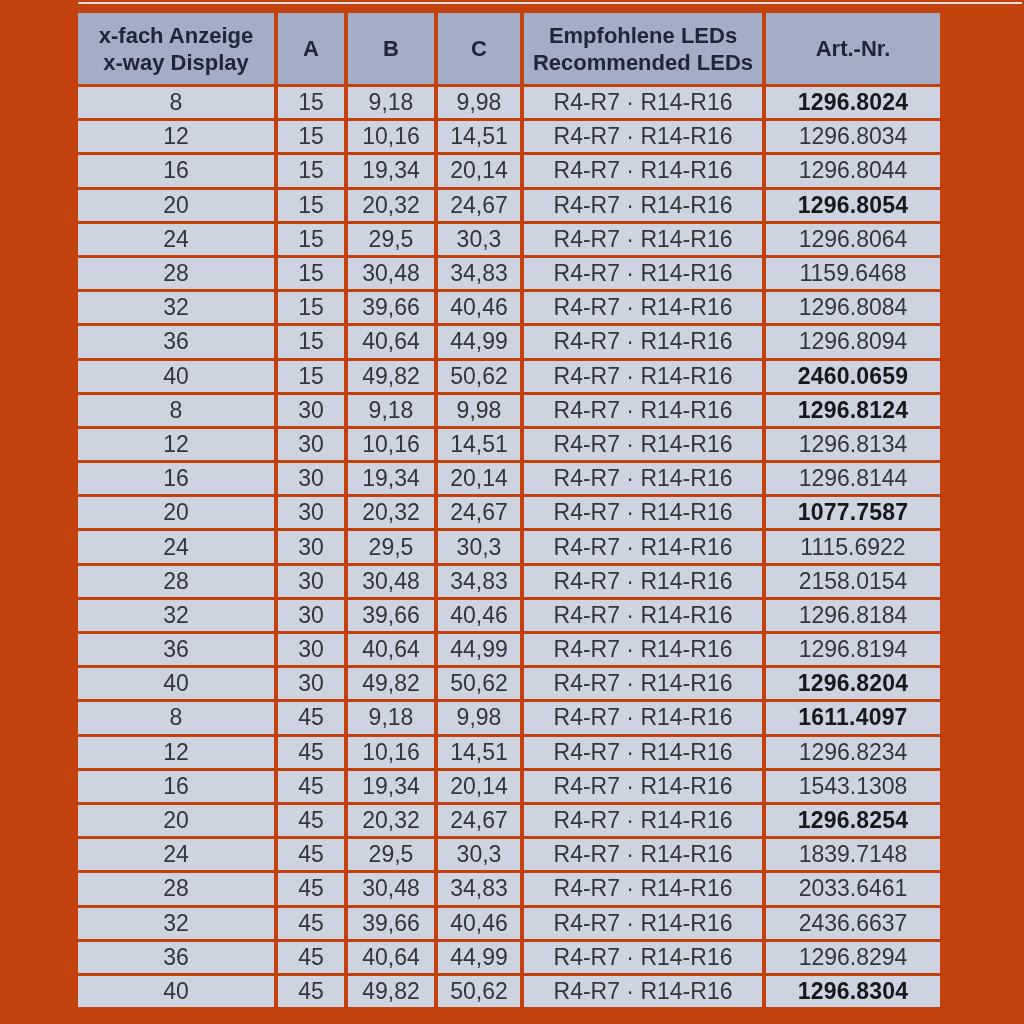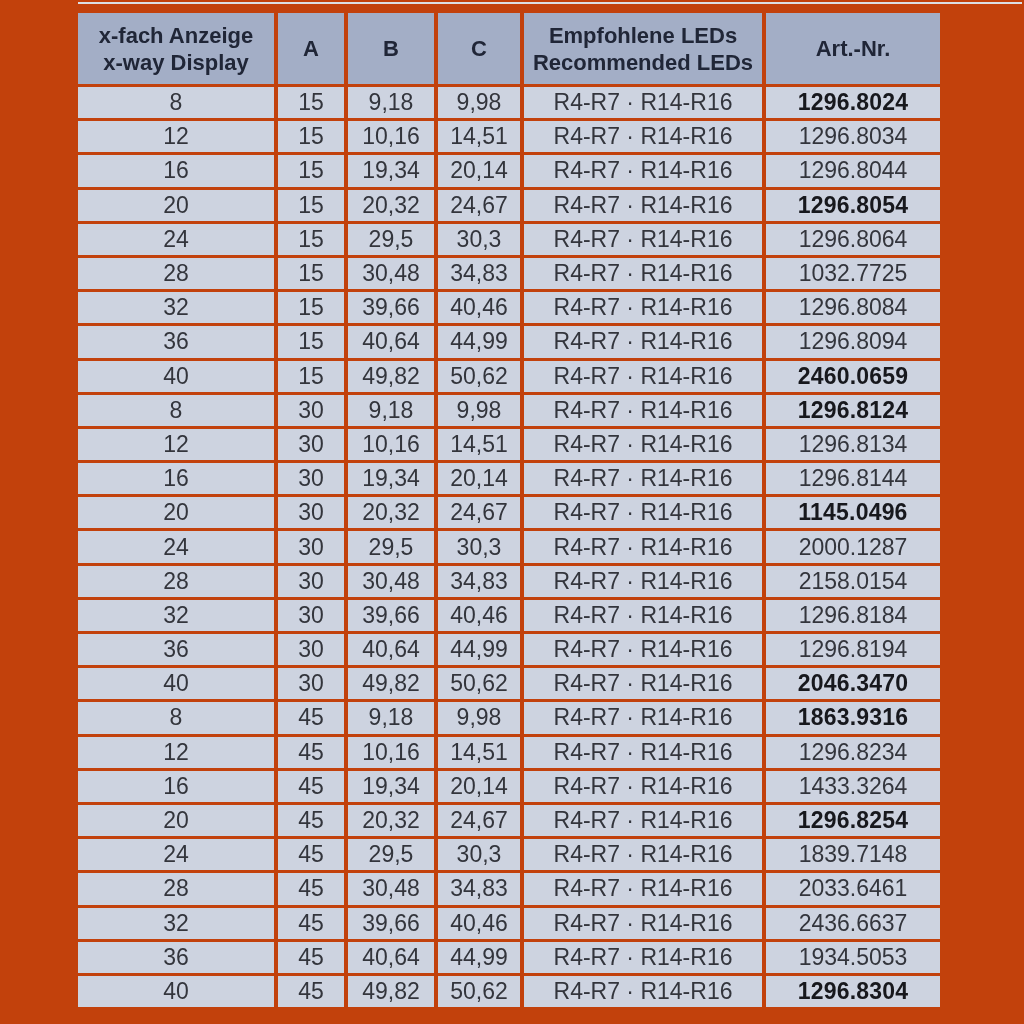--- a/index.html
+++ b/index.html
@@ -127,21 +127,21 @@
           <td>30,3</td>
           <td>R4-R7 · R14-R16</td>
           <td>1296.8064</td>
         </tr>
         <tr>
           <td>28</td>
           <td>15</td>
           <td>30,48</td>
           <td>34,83</td>
           <td>R4-R7 · R14-R16</td>
-          <td>1032.7725</td>
+          <td>1159.6468</td>
         </tr>
         <tr>
           <td>32</td>
           <td>15</td>
           <td>39,66</td>
           <td>40,46</td>
           <td>R4-R7 · R14-R16</td>
           <td>1296.8084</td>
         </tr>
         <tr>
@@ -183,29 +183,29 @@
           <td>20,14</td>
           <td>R4-R7 · R14-R16</td>
           <td>1296.8144</td>
         </tr>
         <tr>
           <td>20</td>
           <td>30</td>
           <td>20,32</td>
           <td>24,67</td>
           <td>R4-R7 · R14-R16</td>
-          <td class="bold">1145.0496</td>
+          <td class="bold">1077.7587</td>
         </tr>
         <tr>
           <td>24</td>
           <td>30</td>
           <td>29,5</td>
           <td>30,3</td>
           <td>R4-R7 · R14-R16</td>
-          <td>2000.1287</td>
+          <td>1115.6922</td>
         </tr>
         <tr>
           <td>28</td>
           <td>30</td>
           <td>30,48</td>
           <td>34,83</td>
           <td>R4-R7 · R14-R16</td>
           <td>2158.0154</td>
         </tr>
         <tr>
@@ -223,45 +223,45 @@
           <td>44,99</td>
           <td>R4-R7 · R14-R16</td>
           <td>1296.8194</td>
         </tr>
         <tr>
           <td>40</td>
           <td>30</td>
           <td>49,82</td>
           <td>50,62</td>
           <td>R4-R7 · R14-R16</td>
-          <td class="bold">2046.3470</td>
+          <td class="bold">1296.8204</td>
         </tr>
         <tr>
           <td>8</td>
           <td>45</td>
           <td>9,18</td>
           <td>9,98</td>
           <td>R4-R7 · R14-R16</td>
-          <td class="bold">1863.9316</td>
+          <td class="bold">1611.4097</td>
         </tr>
         <tr>
           <td>12</td>
           <td>45</td>
           <td>10,16</td>
           <td>14,51</td>
           <td>R4-R7 · R14-R16</td>
           <td>1296.8234</td>
         </tr>
         <tr>
           <td>16</td>
           <td>45</td>
           <td>19,34</td>
           <td>20,14</td>
           <td>R4-R7 · R14-R16</td>
-          <td>1433.3264</td>
+          <td>1543.1308</td>
         </tr>
         <tr>
           <td>20</td>
           <td>45</td>
           <td>20,32</td>
           <td>24,67</td>
           <td>R4-R7 · R14-R16</td>
           <td class="bold">1296.8254</td>
         </tr>
         <tr>
@@ -287,21 +287,21 @@
           <td>40,46</td>
           <td>R4-R7 · R14-R16</td>
           <td>2436.6637</td>
         </tr>
         <tr>
           <td>36</td>
           <td>45</td>
           <td>40,64</td>
           <td>44,99</td>
           <td>R4-R7 · R14-R16</td>
-          <td>1934.5053</td>
+          <td>1296.8294</td>
         </tr>
         <tr>
           <td>40</td>
           <td>45</td>
           <td>49,82</td>
           <td>50,62</td>
           <td>R4-R7 · R14-R16</td>
           <td class="bold">1296.8304</td>
         </tr>
       </tbody>

